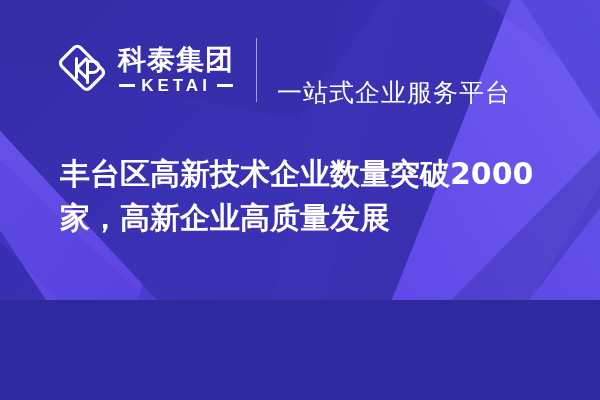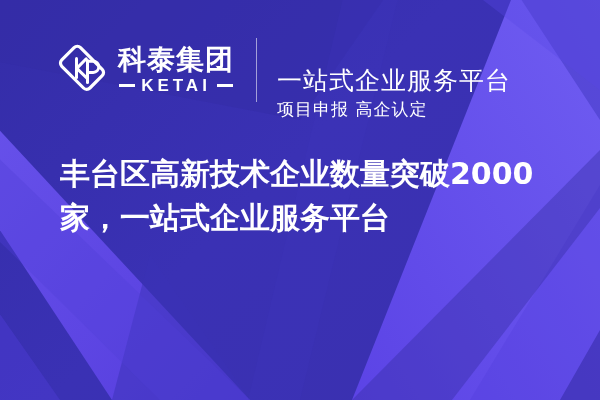--- a/index.html
+++ b/index.html
@@ -7,21 +7,21 @@
     padding: 0;
     background: #2e2a9e;
   }
   body {
     font-family: "Liberation Sans", "DejaVu Sans", sans-serif;
   }
 
   .banner {
     position: relative;
     width: 600px;
-    height: 400px;
+    height: 300px;
     overflow: hidden;
     background: #3730a3;
   }
 
   
   .bg-base {
     position: absolute;
     inset: 0;
     background: linear-gradient(135deg, #342da8 0%, #3a31b4 45%, #3a30ae 100%);
   }
@@ -225,20 +225,19 @@
           <span class="logo-en">KETAI</span>
           <span class="logo-dash"></span>
         </span>
       </span>
     </div>
 
     <span class="divider"></span>
 
     <div class="tagline-block">
       <span class="tagline-main">一站式企业服务平台</span>
-      <span class="tagline-sub">项目申报 高企认定</span>
     </div>
 
   </div>
 
-  <div class="headline">丰台区高新技术企业数量突破2000家，一站式企业服务平台</div>
+  <div class="headline">丰台区高新技术企业数量突破2000家，高新企业高质量发展</div>
 
 </div>
 
 </body></html>

